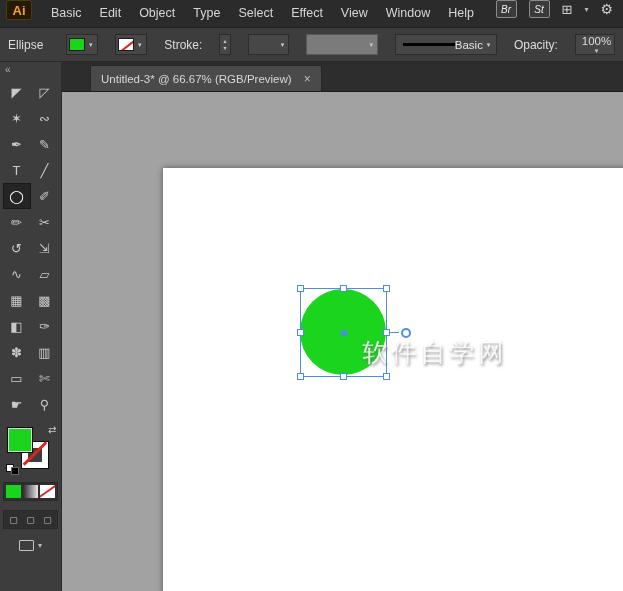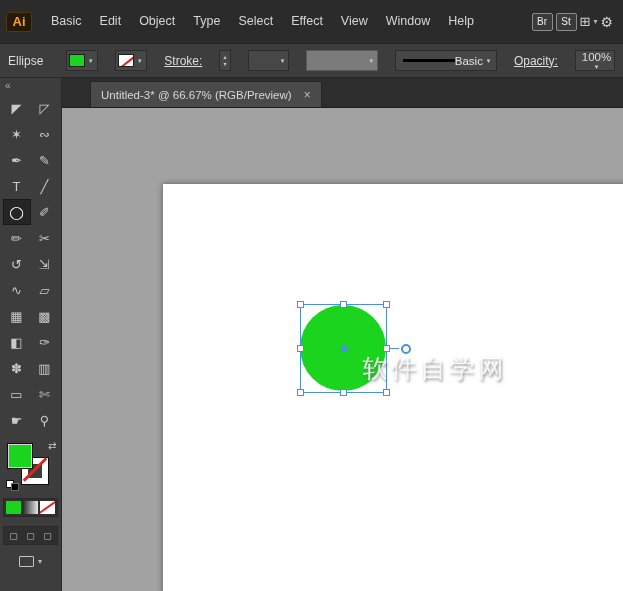--- a/index.html
+++ b/index.html
@@ -1,40 +1,40 @@
 <!DOCTYPE html>
 <html><head>
 <meta charset="utf-8">
 <style>
   * { box-sizing: border-box; margin: 0; padding: 0; }
   html,body { width:623px; height:591px; overflow:hidden; }
   body { font-family: "Liberation Sans", "DejaVu Sans", sans-serif; background:#2b2b2b; }
   .app { width:623px; height:591px; display:flex; flex-direction:column; background:#3d3d3d; user-select:none; }
 
   
-  .menubar { flex:0 0 28px; background:#2b2b2b; border-bottom:1px solid #222; display:flex; align-items:center; padding:8px 6px; }
+  .menubar { flex:0 0 28px; background:#2b2b2b; border-bottom:1px solid #222; display:flex; align-items:flex-start; padding:0 6px; }
   .logo { width:26px; height:20px; background:#241a05; color:#ff9c2a; font-weight:bold; font-size:13px;
           display:flex; align-items:center; justify-content:center; border-radius:2px; margin-right:10px; border:1px solid #4d3a12; }
   .menus { display:flex; align-items:center; }
   .menu-item { color:#d6d6d6; font-size:12.5px; padding:0 9px; line-height:27px; cursor:default; }
-  .menubar-right { margin-left:auto; display:flex; align-items:center; gap:3px; padding-right:4px; }
+  .menubar-right { margin-left:auto; display:flex; align-items:center; gap:12px; padding-right:4px;font-style:italic; }
   .mini-tile { width:21px; height:18px; border:1px solid #8c8c8c; color:#ececec; font-size:10px;
                display:flex; align-items:center; justify-content:center; background:#3a3a3a; border-radius:2px; }
   .workspace-icon { color:#cfcfcf; font-size:13px; line-height:1; }
   .chev { color:#b5b5b5; font-size:8px; }
   .gear-icon { color:#cfcfcf; font-size:14px; }
 
   
   .controlbar { flex:0 0 34px; background:#3d3d3d; border-bottom:1px solid #282828; display:flex; align-items:center;
                 padding:0 8px; gap:17px; color:#dddddd; font-size:12px; white-space:nowrap; }
   .cb-label { margin-right:6px; }
   .swatch-group { display:flex; align-items:center; background:#474747; border:1px solid #2c2c2c; height:21px; padding:2px 1px 2px 2px; }
   .cb-swatch { width:16px; height:13px; border:1px solid #1c1c1c; position:relative; overflow:hidden; background:#fff; }
   .dd-arrow { width:11px; text-align:center; font-size:7px; color:#c9c9c9; }
-  .link { text-decoration:underline; }
+  .link { }
   .spinner { width:13px; height:21px; background:#474747; border:1px solid #2c2c2c; display:flex; flex-direction:column;
              align-items:center; justify-content:center; color:#c9c9c9; font-size:6px; line-height:7px; }
   .field { height:21px; background:#474747; border:1px solid #2c2c2c; display:flex; align-items:center; padding-left:5px; }
   .stroke-width-field { width:48px; }
   .field.disabled { background:#7b7b7b; border-color:#585858; width:84px; }
   .brush-field { width:104px; justify-content:space-between; padding-right:2px; }
   .brush-line { width:52px; height:3px; background:#000; margin-left:2px; }
   .brush-name { font-size:11.5px; color:#e3e3e3; }
   .opacity-field { width:46px; justify-content:space-between; padding-right:2px; font-size:11.5px;flex-direction:column; }
   .diag-line { position:absolute; left:-6px; top:5px; width:32px; height:2px; transform:rotate(-38deg); }

